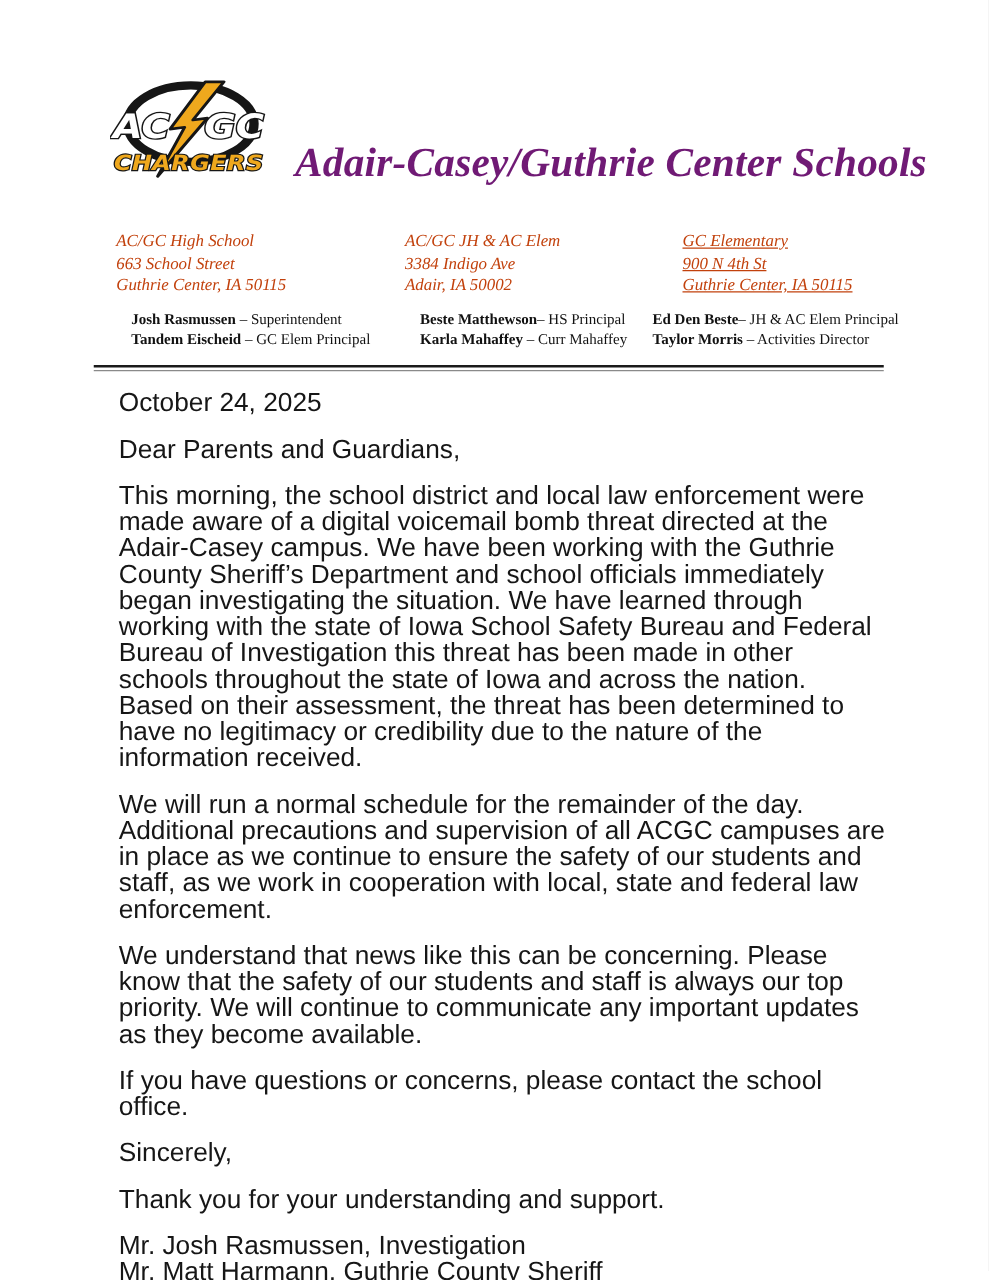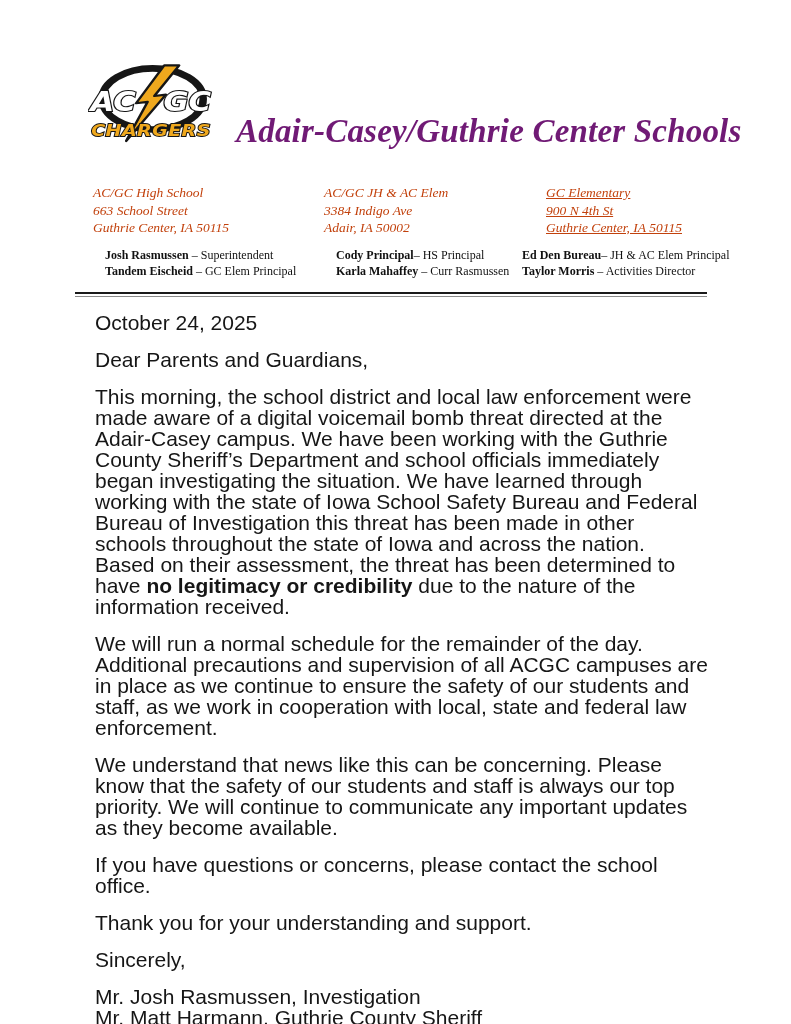--- a/index.html
+++ b/index.html
@@ -95,21 +95,21 @@
     position: absolute;
     left: 95px;
     top: 312px;
     width: 614px;
     font-size: 21px;
     line-height: 21px;
     color: #161616;
   }
   .body-text p { margin: 0 0 16px 0; }
   .body-text .sig { margin: 0; }
-  .body-text b { font-weight: bold; }
+  .body-text b { font-weight: normal; }
 </style>
 </head>
 <body>
 
 <div class="page">
 
   <div class="logo-wrap">
     <svg viewBox="0 0 152 110" width="126" height="80" preserveAspectRatio="none">
       <ellipse cx="78" cy="48" rx="61" ry="42" fill="none" stroke="#161616" stroke-width="9"></ellipse>
       <polygon points="92,2 58,54 72,52 46,106 94,42 80,44 110,2" fill="#EFA81D" stroke="#161616" stroke-width="3" stroke-linejoin="round"></polygon>
@@ -138,39 +138,39 @@
       <div>Guthrie Center, IA 50115</div>
     </div>
   </div>
 
   <div class="staff">
     <div class="staff-col c0">
       <div><b>Josh Rasmussen</b><span> – </span><span>Superintendent</span></div>
       <div><b>Tandem Eischeid</b><span> – </span><span>GC Elem Principal</span></div>
     </div>
     <div class="staff-col c1">
-      <div><b>Cody Principal</b><span>– </span><span>HS Principal</span></div>
-      <div><b>Karla Mahaffey</b><span> – </span><span>Curr Rasmussen</span></div>
+      <div><b>Beste Matthewson</b><span>– </span><span>HS Principal</span></div>
+      <div><b>Karla Mahaffey</b><span> – </span><span>Curr Mahaffey</span></div>
     </div>
     <div class="staff-col c2">
-      <div><b>Ed Den Bureau</b><span>– </span><span>JH &amp; AC Elem Principal</span></div>
+      <div><b>Ed Den Beste</b><span>– </span><span>JH &amp; AC Elem Principal</span></div>
       <div><b>Taylor Morris</b><span> – </span><span>Activities Director</span></div>
     </div>
   </div>
 
   <div class="rule-thick"></div>
   <div class="rule-thin"></div>
 
   <div class="body-text">
     <p>October 24, 2025</p>
     <p>Dear Parents and Guardians,</p>
     <p><span>This morning, the school district and local law enforcement were made aware of a digital voicemail bomb threat directed at the Adair-Casey campus. We have been working with the Guthrie County Sheriff’s Department and school officials immediately began investigating the situation. We have learned through working with the state of Iowa School Safety Bureau and Federal Bureau of Investigation this threat has been made in other schools throughout the state of Iowa and across the nation. Based on their assessment, the threat has been determined to have </span><b>no legitimacy or credibility</b><span> due to the nature of the information received.</span></p>
     <p>We will run a normal schedule for the remainder of the day. Additional precautions and supervision of all ACGC campuses are in place as we continue to ensure the safety of our students and staff, as we work in cooperation with local, state and federal law enforcement.</p>
     <p>We understand that news like this can be concerning. Please know that the safety of our students and staff is always our top priority. We will continue to communicate any important updates as they become available.</p>
     <p>If you have questions or concerns, please contact the school office.</p>
+    <p>Sincerely,</p>
     <p>Thank you for your understanding and support.</p>
-    <p>Sincerely,</p>
     <p class="sig">Mr. Josh Rasmussen, Investigation</p>
     <p class="sig">Mr. Matt Harmann, Guthrie County Sheriff</p>
     <p class="sig">Mr. Ed Den Beste, AC Elem/ACGC Junior High Principal</p>
   </div>
 
 </div>
 
 </body></html>

